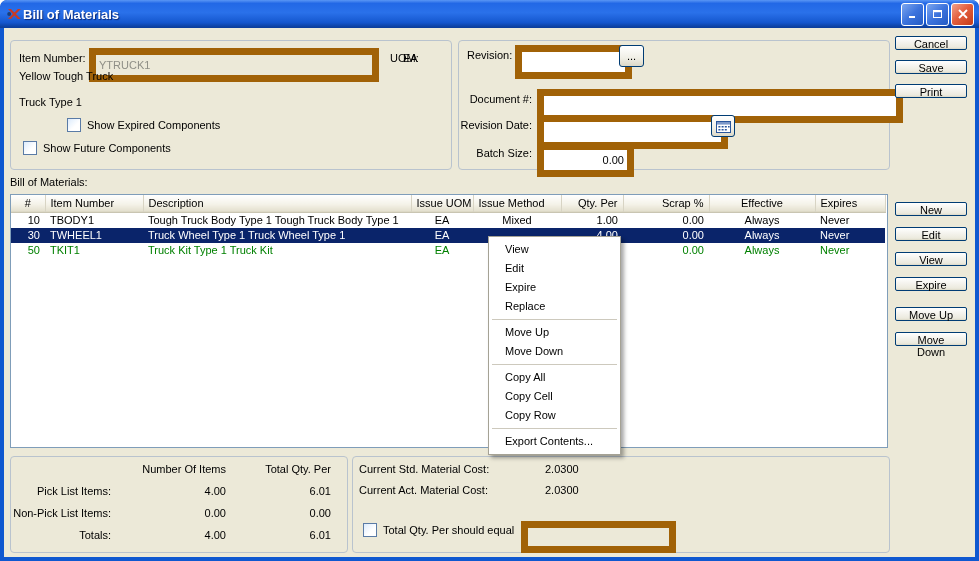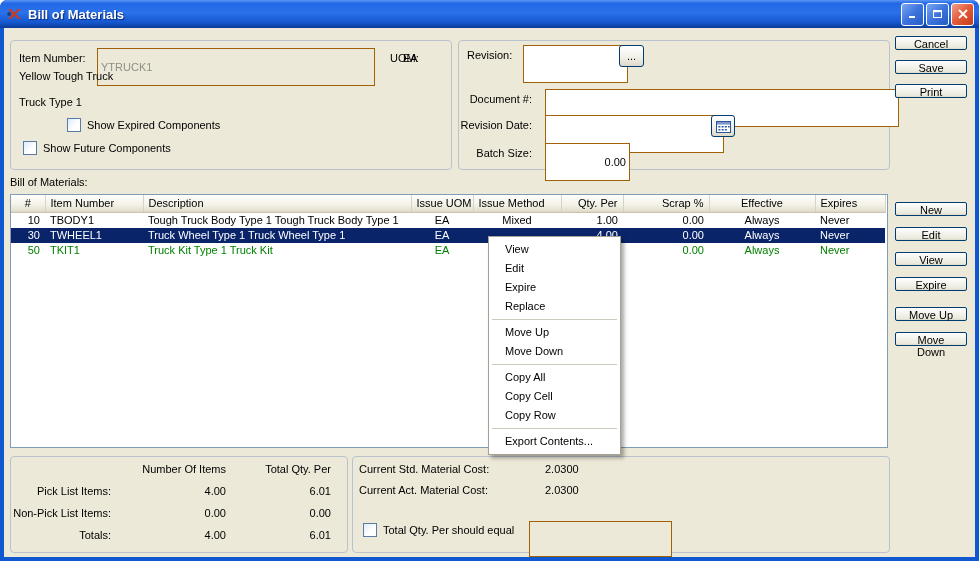--- a/index.html
+++ b/index.html
@@ -6,37 +6,37 @@
   body{font-family:"Liberation Sans",sans-serif;background:#ffffff;}
 
   .window{position:relative;width:979px;height:561px;background:#0f58d0;
     border-radius:7px 7px 0 0;overflow:hidden;}
 
   
   .titlebar{position:absolute;top:0;left:0;right:0;height:28px;display:flex;align-items:center;
     padding:0 5px;border-radius:7px 7px 0 0;
     background:linear-gradient(180deg,#5a96f5 0%,#2268e6 12%,#2a71ea 45%,#1557cf 80%,#0c3f9e 97%);}
   .app-icon{width:18px;height:18px;display:inline-flex;align-items:center;justify-content:center;}
-  .title-text{flex:1;margin-left:5px;color:#fff;font-weight:bold;font-size:13px;
+  .title-text{flex:1;color:#fff;font-weight:bold;font-size:13px;
     text-shadow:1px 1px 1px rgba(10,36,106,.9);white-space:nowrap;}
   .tb-btns{display:flex;gap:2px;}
   .tb{width:21px;height:21px;border:1px solid #fff;border-radius:3px;
     display:inline-flex;align-items:center;justify-content:center;}
   .tb-min,.tb-max{background:linear-gradient(135deg,#7da7ef 0%,#3c73dd 50%,#245bc4 100%);}
   .tb-close{background:linear-gradient(135deg,#f0a28c 0%,#e45f3e 45%,#c43a18 100%);}
 
   
   .client{position:absolute;top:28px;left:4px;right:4px;bottom:4px;background:#ece9d8;
     font-size:11px;color:#000;}
 
   .panel{position:absolute;border:1px solid #b9c3ce;border-radius:4px;}
   .lbl{position:absolute;white-space:nowrap;line-height:13px;}
   .lbl.right{text-align:right;}
-  .txt{position:absolute;height:20px;border:1px solid #a16207;background:#fff;
-    font:11px "Liberation Sans",sans-serif;padding:8px 3px;color:#000;margin-left:8px;}
+  .txt{position:absolute;height:20px;border:7px solid #a16207;background:#fff;
+    font:11px "Liberation Sans",sans-serif;padding:0 3px;color:#000;}
   .txt[disabled]{background:#ece9d8;color:#8f8f86;}
   .txt.num{text-align:right;}
   .btn{position:absolute;width:72px;height:14px;border:1px solid #003c74;border-radius:2px;
     background:linear-gradient(180deg,#ffffff 0%,#f5f4ef 40%,#eceade 85%,#dcd9c8 100%);
     font:11px "Liberation Sans",sans-serif;color:#000;cursor:default;}
   .small-btn{position:absolute;border:1px solid #003c74;border-radius:3px;
     background:linear-gradient(180deg,#fff,#f0efe6 60%,#ddd9c8);
     font:11px "Liberation Sans",sans-serif;display:inline-flex;align-items:center;justify-content:center;}
   .cb-row{position:absolute;display:flex;align-items:center;gap:6px;white-space:nowrap;}
   .cb{width:12px;height:12px;border:1px solid #5a7ba6;flex:0 0 auto;

